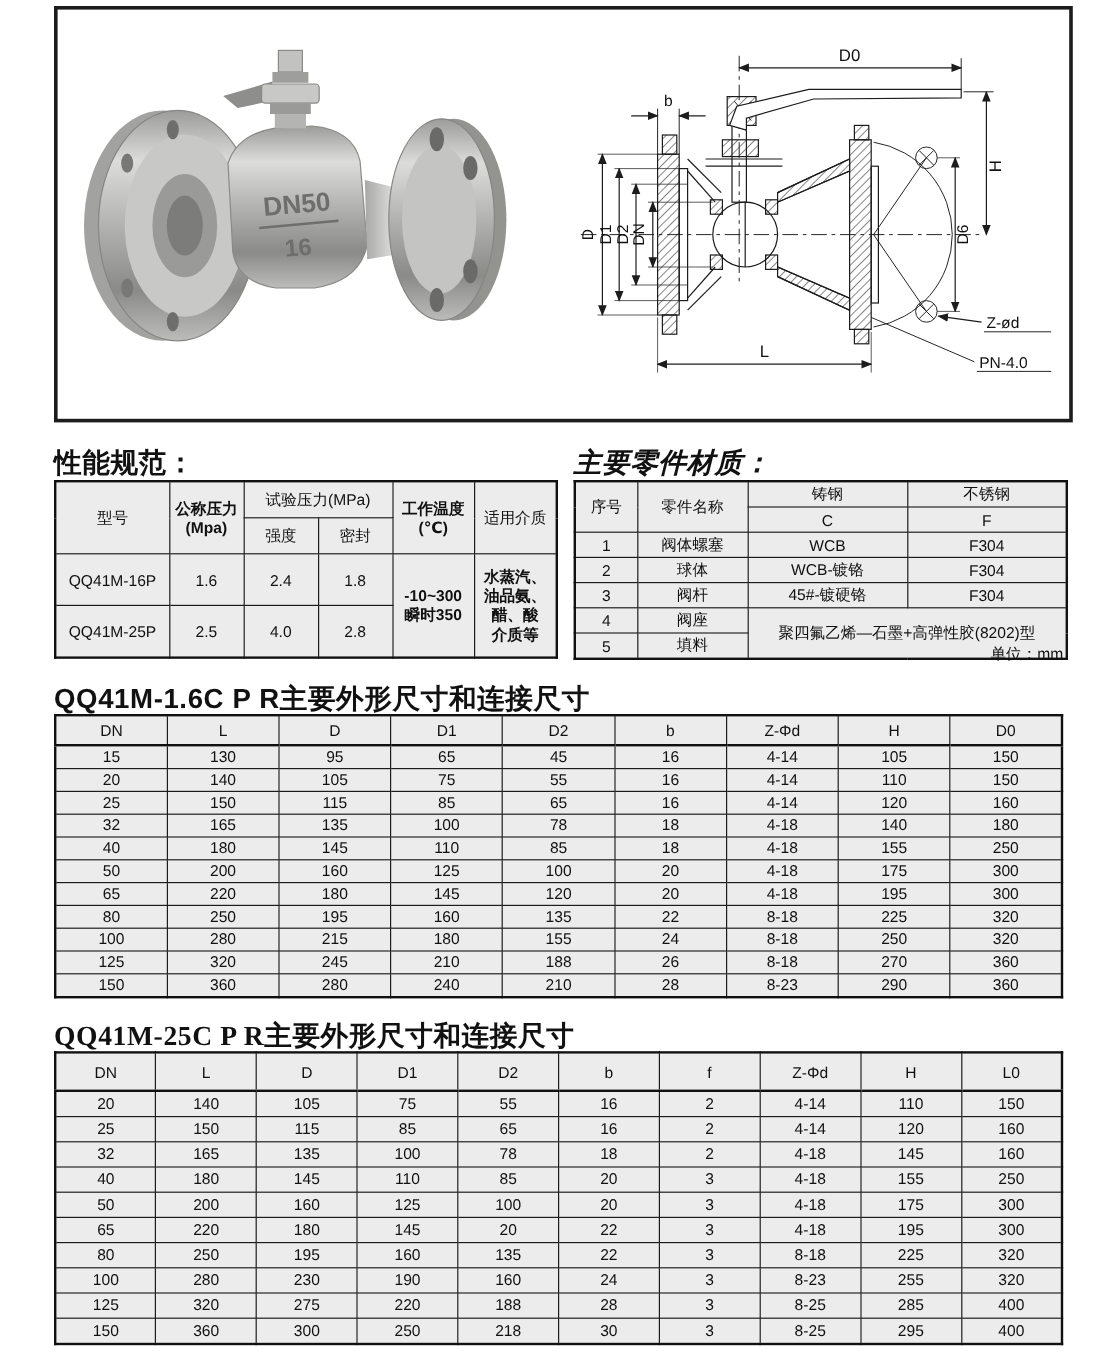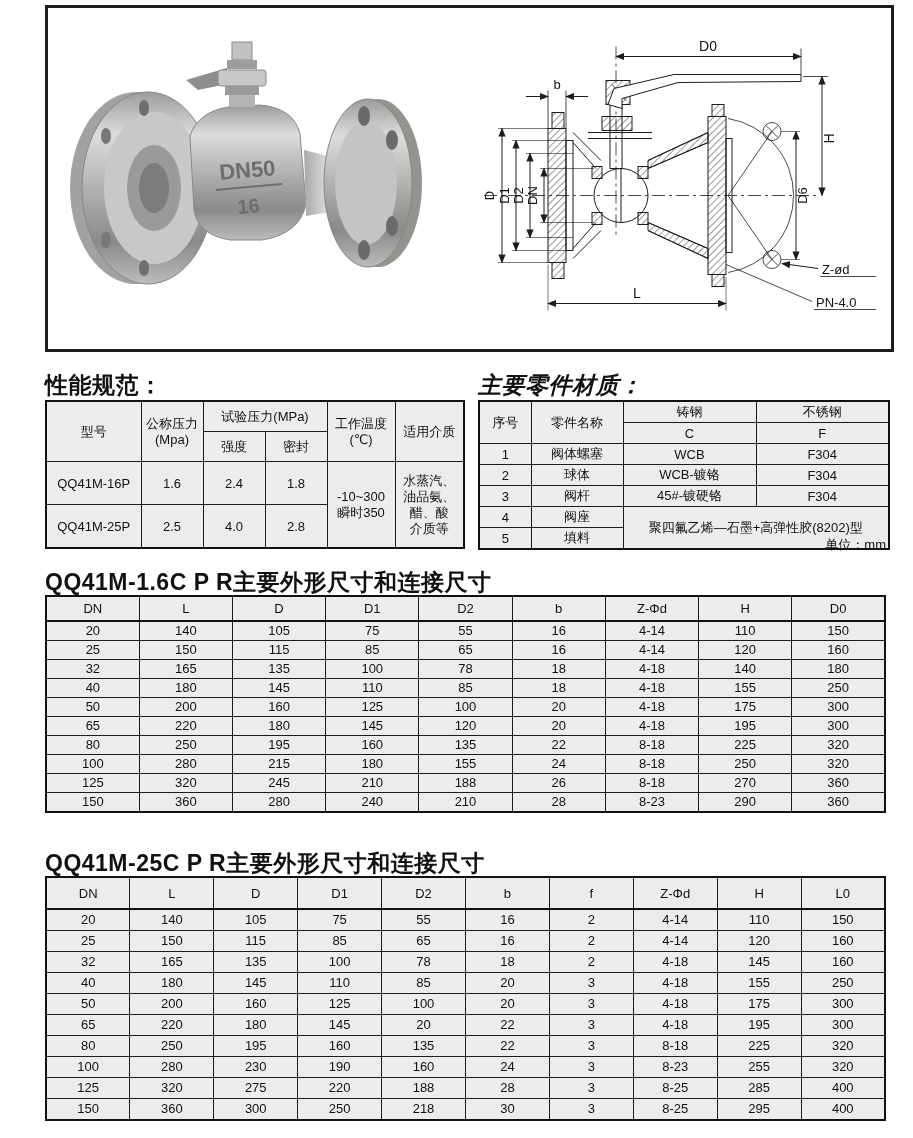--- a/index.html
+++ b/index.html
@@ -22,21 +22,21 @@
   
   table{border-collapse:collapse;table-layout:fixed;background:#fff;}
   th,td{border:1px solid #1c1c1c;background:#ececec;text-align:center;vertical-align:middle;
         font-weight:normal;padding:0;font-size:13px;overflow:hidden;}
   table{border:2px solid #111;}
 
   
   .perf{width:418px;}
   .perf th{height:29px;line-height:15px;}
   .perf td{height:42px;}
-  .perf .ml div{line-height:16px;}
+  .perf .ml div{line-height:16px;font-weight:bold;}
 
   
   .mat{width:410px;}
   .mat th{height:20px;}
   .mat td{height:20px;}
 
   
   .dims{width:841px;}
   .dims th{height:23px;}
   .dims td{height:18px;line-height:18px;}
@@ -370,20 +370,31 @@
         <th>D1</th>
         <th>D2</th>
         <th>b</th>
         <th>Z-Φd</th>
         <th>H</th>
         <th>D0</th>
       </tr>
     </thead>
   <tbody>
       <tr>
+        <td>15</td>
+        <td>130</td>
+        <td>95</td>
+        <td>65</td>
+        <td>45</td>
+        <td>16</td>
+        <td>4-14</td>
+        <td>105</td>
+        <td>150</td>
+      </tr>
+      <tr>
         <td>20</td>
         <td>140</td>
         <td>105</td>
         <td>75</td>
         <td>55</td>
         <td>16</td>
         <td>4-14</td>
         <td>110</td>
         <td>150</td>
       </tr>
@@ -482,21 +493,21 @@
         <td>240</td>
         <td>210</td>
         <td>28</td>
         <td>8-23</td>
         <td>290</td>
         <td>360</td>
       </tr>
     </tbody>
 </table>
 
-<div class="abs sec-title" style="left:45px;top:848px;">QQ41M-25C P R主要外形尺寸和连接尺寸</div>
+<div class="abs sec-title" style="left:45px;top:848px;font-family:Liberation Serif, serif;">QQ41M-25C P R主要外形尺寸和连接尺寸</div>
 
 <table class="abs dims dims2" style="left:45px;top:876px;">
   <thead>
       <tr>
         <th>DN</th>
         <th>L</th>
         <th>D</th>
         <th>D1</th>
         <th>D2</th>
         <th>b</th>

